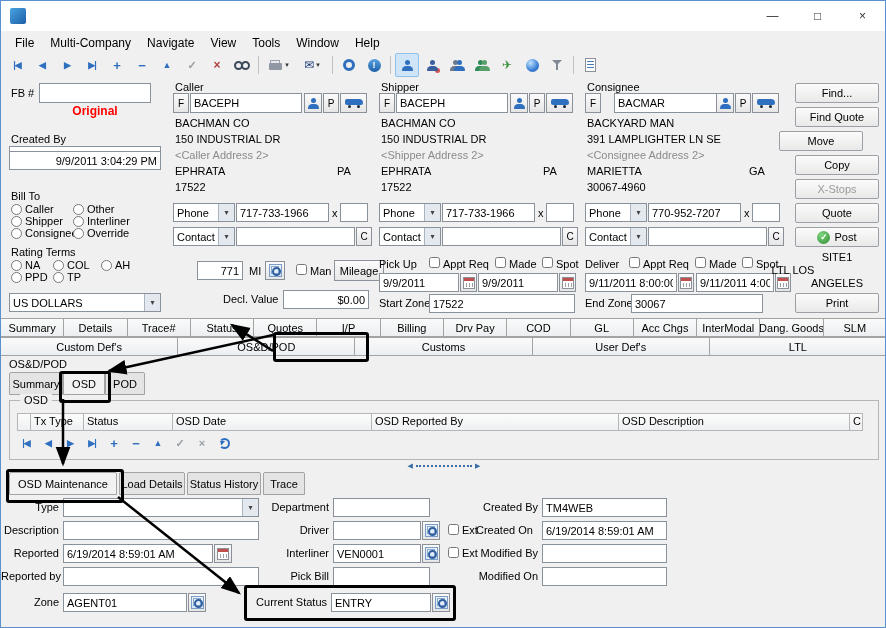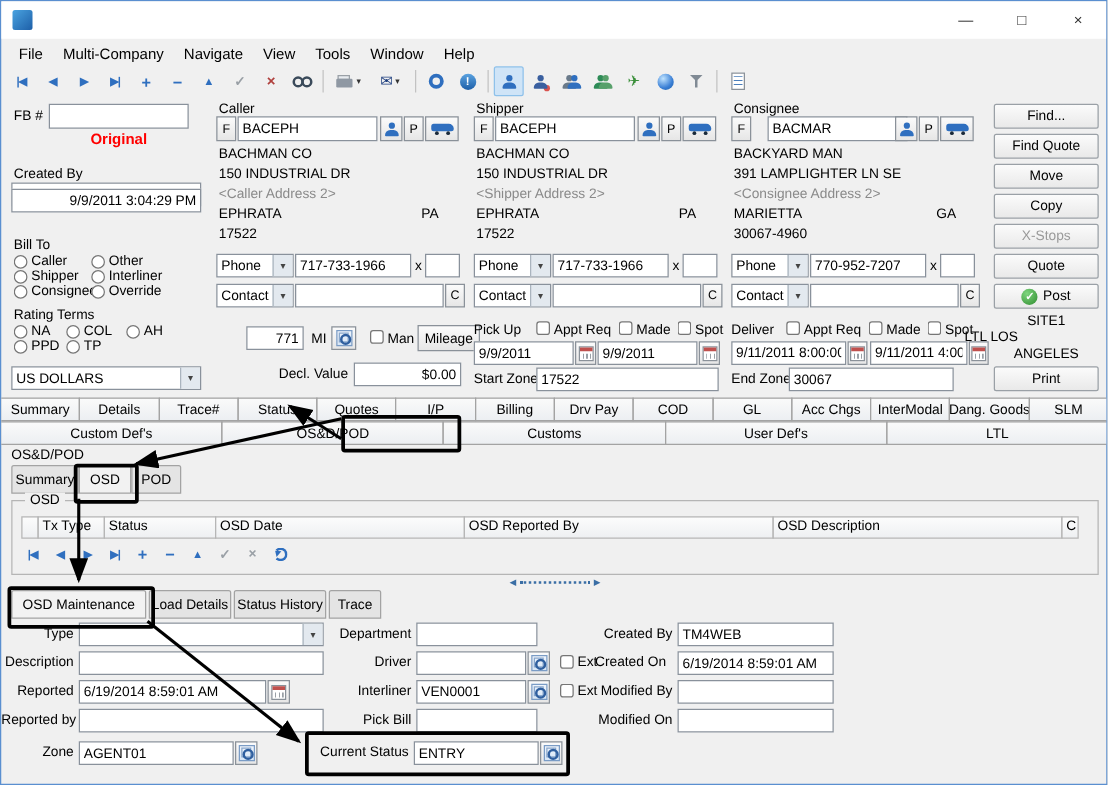--- a/index.html
+++ b/index.html
@@ -387,21 +387,21 @@
     </span>
   <input class="inp" style="left: 695px; top: 272px; width: 78px;" value="9/11/2011 4:00:0">
   <span class="ibtn" style="left:774px;top:272px;width:16px">
       <span class="i-cal"></span>
     </span>
   <span class="lbl" style="left:584px;top:296px">End Zone</span>
   <input class="inp" style="left: 630px; top: 293px; width: 132px;" value="30067">
 
   <span class="abtn" style="left:794px;top:82px">Find...</span>
   <span class="abtn" style="left:794px;top:106px">Find Quote</span>
-  <span class="abtn" style="left:794px;top:130px">Move</span>
+  <span class="abtn" style="left:778px;top:130px">Move</span>
   <span class="abtn" style="left:794px;top:154px">Copy</span>
   <span class="abtn dis" style="left:794px;top:178px">X-Stops</span>
   <span class="abtn" style="left:794px;top:202px">Quote</span>
   <span class="abtn" style="left:794px;top:226px">
       <span class="i-post"></span>
       <span>Post</span>
     </span>
   <span class="lbl" style="left:794px;top:250px;width:84px;text-align:center">SITE1</span>
   <span class="lbl" style="left:750px;top:263px;width:84px;text-align:center">LTL LOS</span>
   <span class="lbl" style="left:794px;top:276px;width:84px;text-align:center">ANGELES</span>

